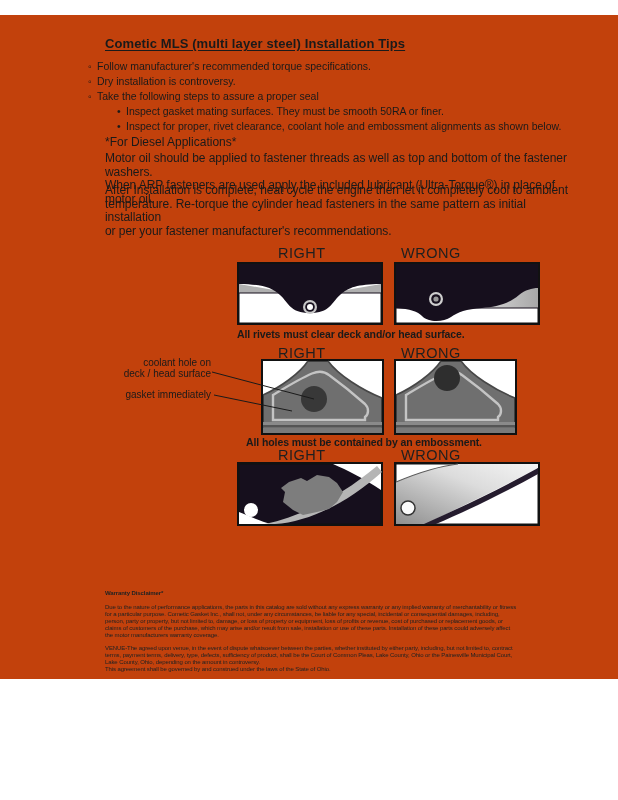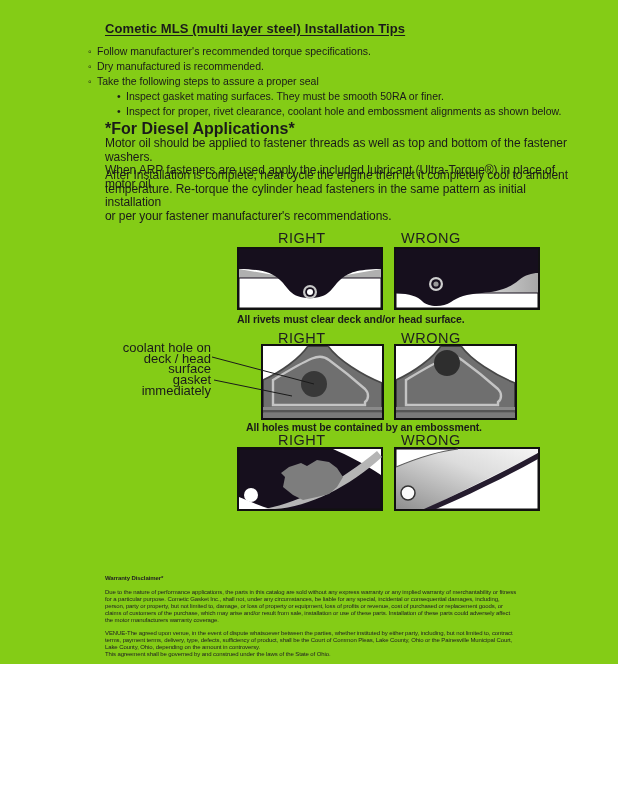--- a/index.html
+++ b/index.html
@@ -1,54 +1,54 @@
 <!DOCTYPE html>
 <html><head>
 <meta charset="utf-8">
 <style>
   html,body{margin:0;padding:0;background:#ffffff;}
   .page{
-    position:relative;width:618px;height:664px;background:#84cc16;overflow:hidden;
-    font-family:"Liberation Sans","DejaVu Sans",sans-serif;color:#1a1a1a;
+    position:relative;width:618px;height:664px;background:#c2410c;overflow:hidden;
+    font-family:"Liberation Sans","DejaVu Sans",sans-serif;color:#1a1a1a;margin-top:15px;
   }
   .abs{position:absolute;}
   .pre{white-space:pre-line;}
   .title{
     font-size:13px;font-weight:bold;text-decoration:underline;
     text-underline-offset:2px;letter-spacing:0.1px;
   }
   .bullet-row{position:absolute;font-size:10.5px;line-height:13px;}
   .marker{position:absolute;left:0;top:0;}
   .btxt{position:absolute;left:9px;top:0;white-space:nowrap;}
-  .h2{font-size:16px;font-weight:bold;}
+  .h2{font-size:12px;font-weight:normal;}
   .body-par{font-size:12px;line-height:13.5px;letter-spacing:-0.05px;width:480px;}
   .fig-label{font-size:14.5px;letter-spacing:0.5px;color:#1f1f1f;}
   .fig-caption{font-size:10.5px;font-weight:bold;letter-spacing:-0.1px;}
-  .fig-side-label{font-size:13px;line-height:10.5px;text-align:right;width:106px;}
+  .fig-side-label{font-size:10px;line-height:10.5px;text-align:right;width:106px;}
   .legal{width:414px;font-size:6px;line-height:7px;letter-spacing:-0.1px;color:#222;}
   .legal p{margin:0 0 6px 0;}
   .legal p.tight{margin:0;}
   .legal .lh{font-weight:bold;margin:0 0 7px 0;}
   .footer-code{font-size:14px;color:#1f1f1f;letter-spacing:0.2px;}
   svg{display:block;}
 </style>
 </head>
 <body>
 
 <div class="page">
 
   <div class="abs title" style="left:105px;top:21px;">Cometic MLS (multi layer steel) Installation Tips</div>
 
   <div class="bullet-row" style="left:88px;top:45px;">
     <span class="marker">◦</span>
     <span class="btxt">Follow manufacturer's recommended torque specifications.</span>
   </div>
   <div class="bullet-row" style="left:88px;top:60px;">
     <span class="marker">◦</span>
-    <span class="btxt">Dry manufactured is recommended.</span>
+    <span class="btxt">Dry installation is controversy.</span>
   </div>
   <div class="bullet-row" style="left:88px;top:75px;">
     <span class="marker">◦</span>
     <span class="btxt">Take the following steps to assure a proper seal</span>
   </div>
   <div class="bullet-row" style="left:117px;top:90px;">
     <span class="marker">•</span>
     <span class="btxt">Inspect gasket mating surfaces.  They must be smooth 50RA or finer.</span>
   </div>
   <div class="bullet-row" style="left:117px;top:105px;">

